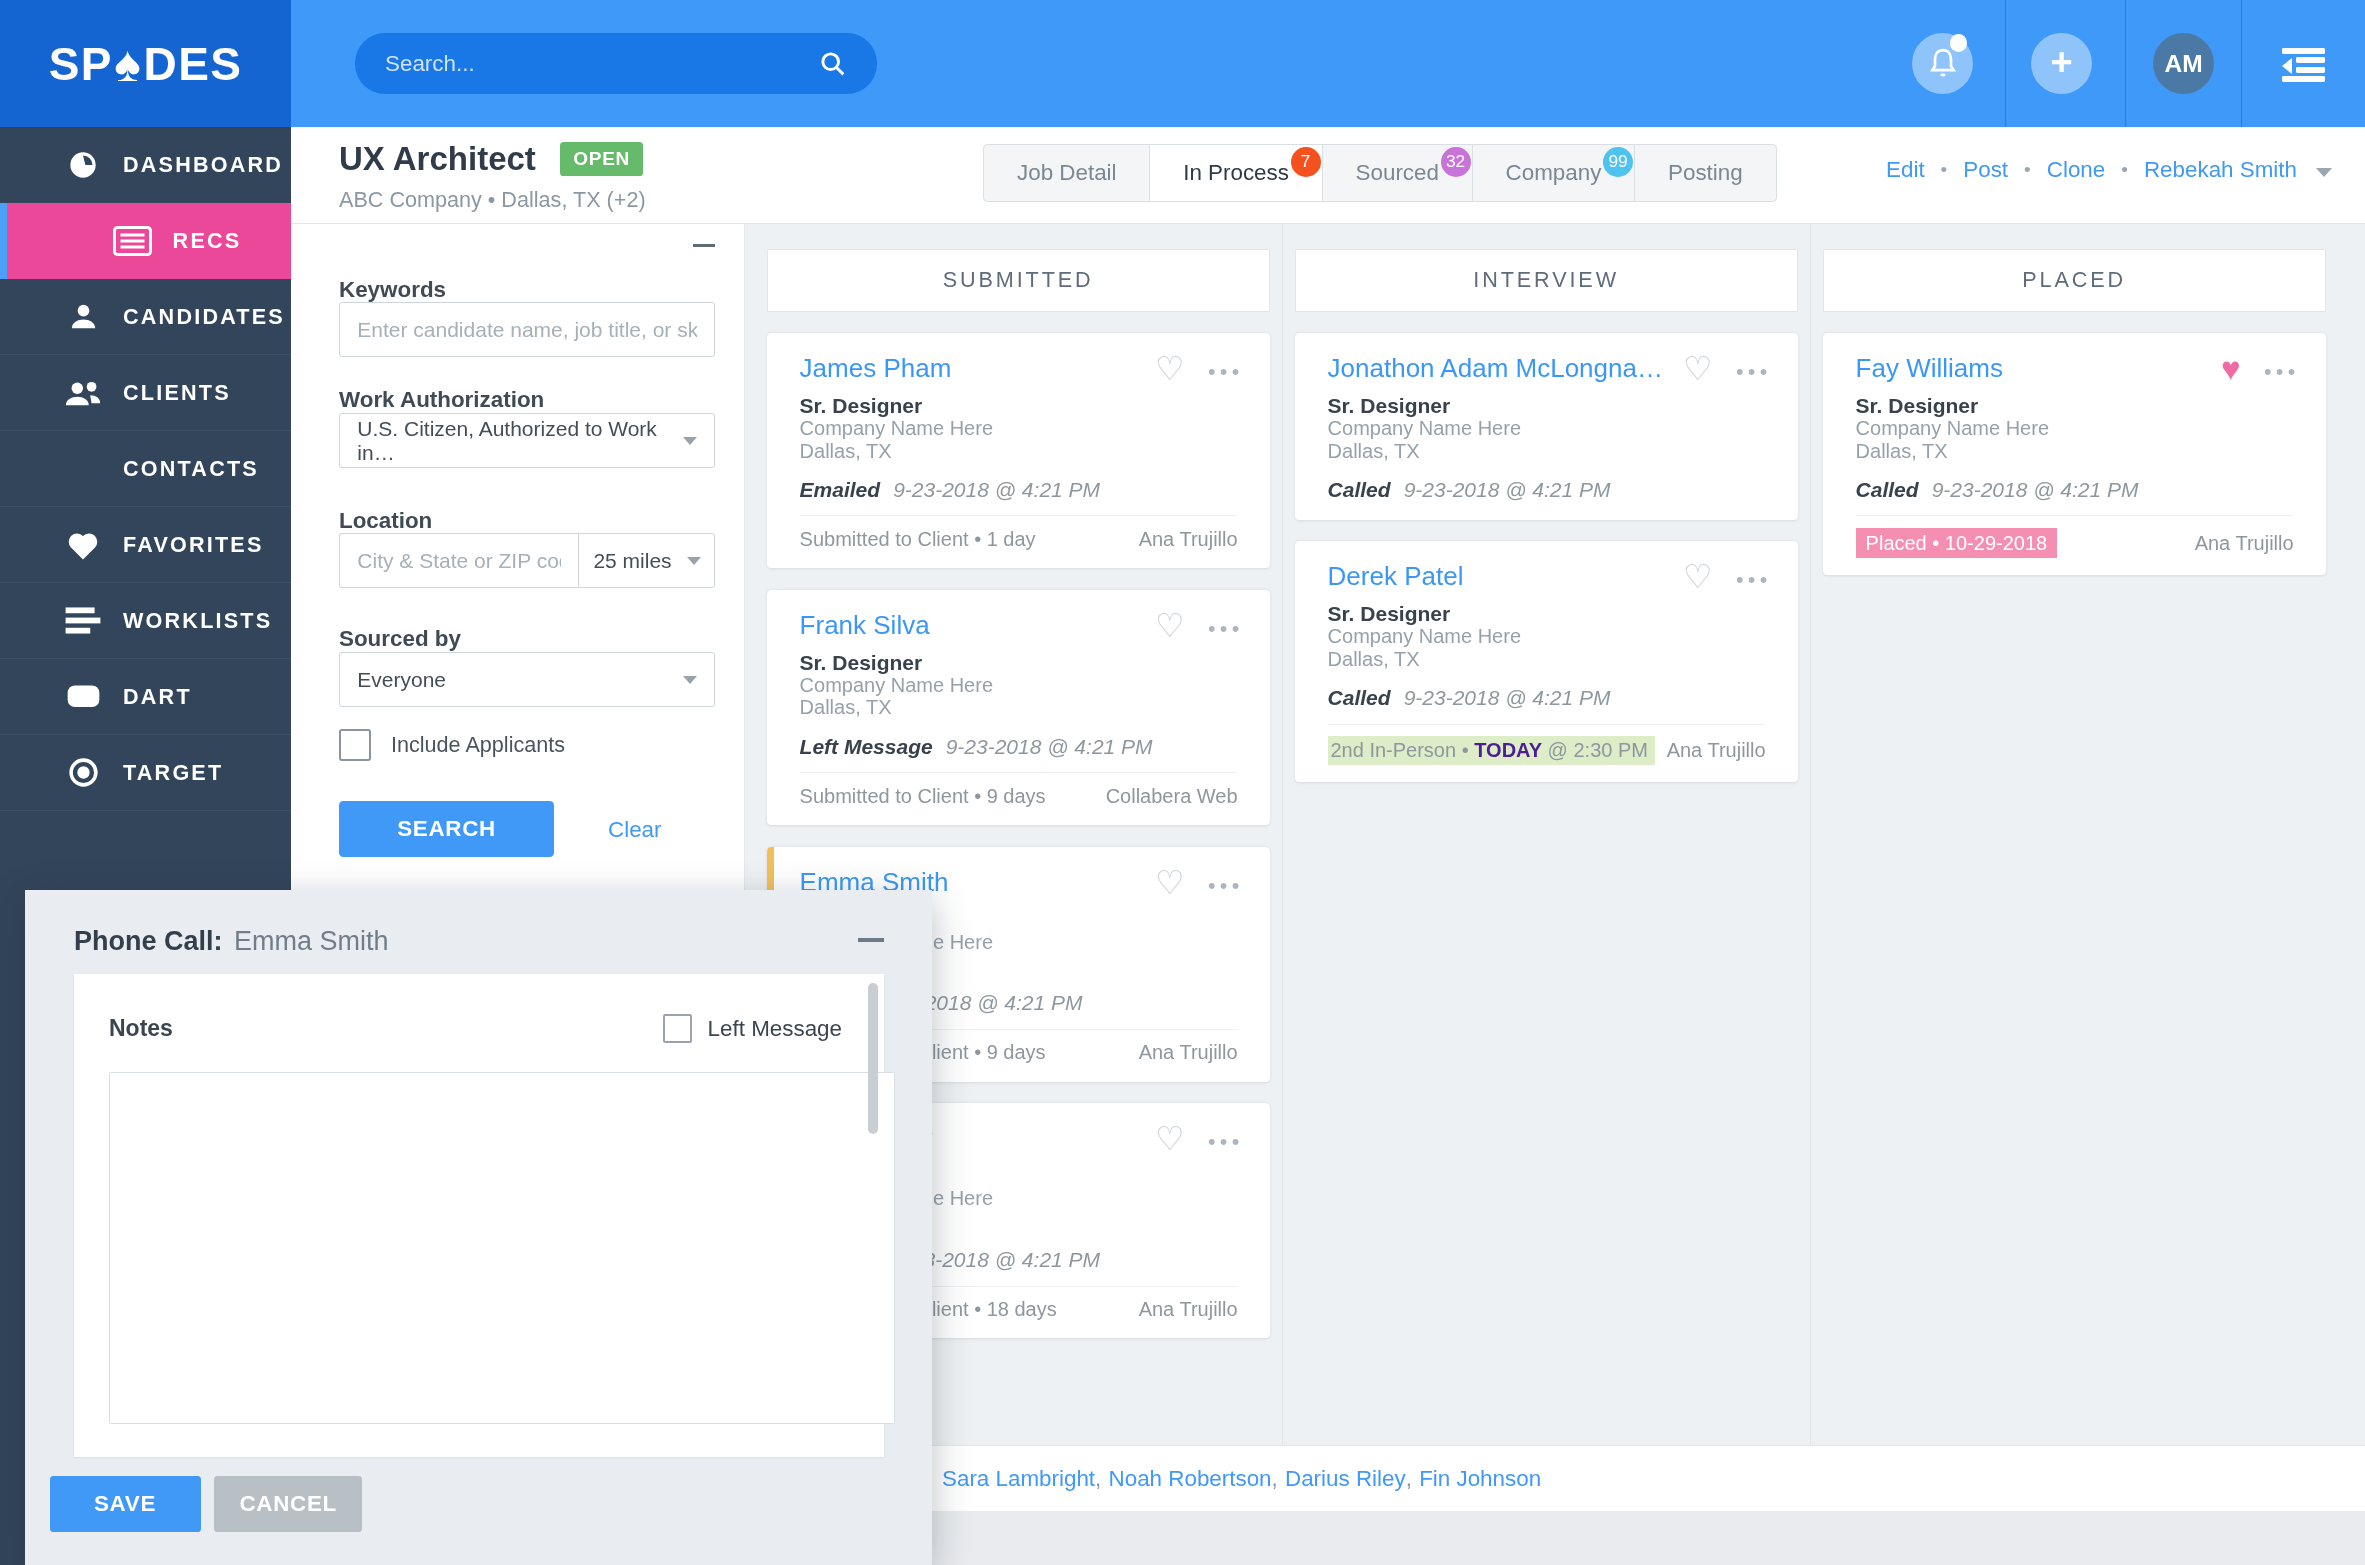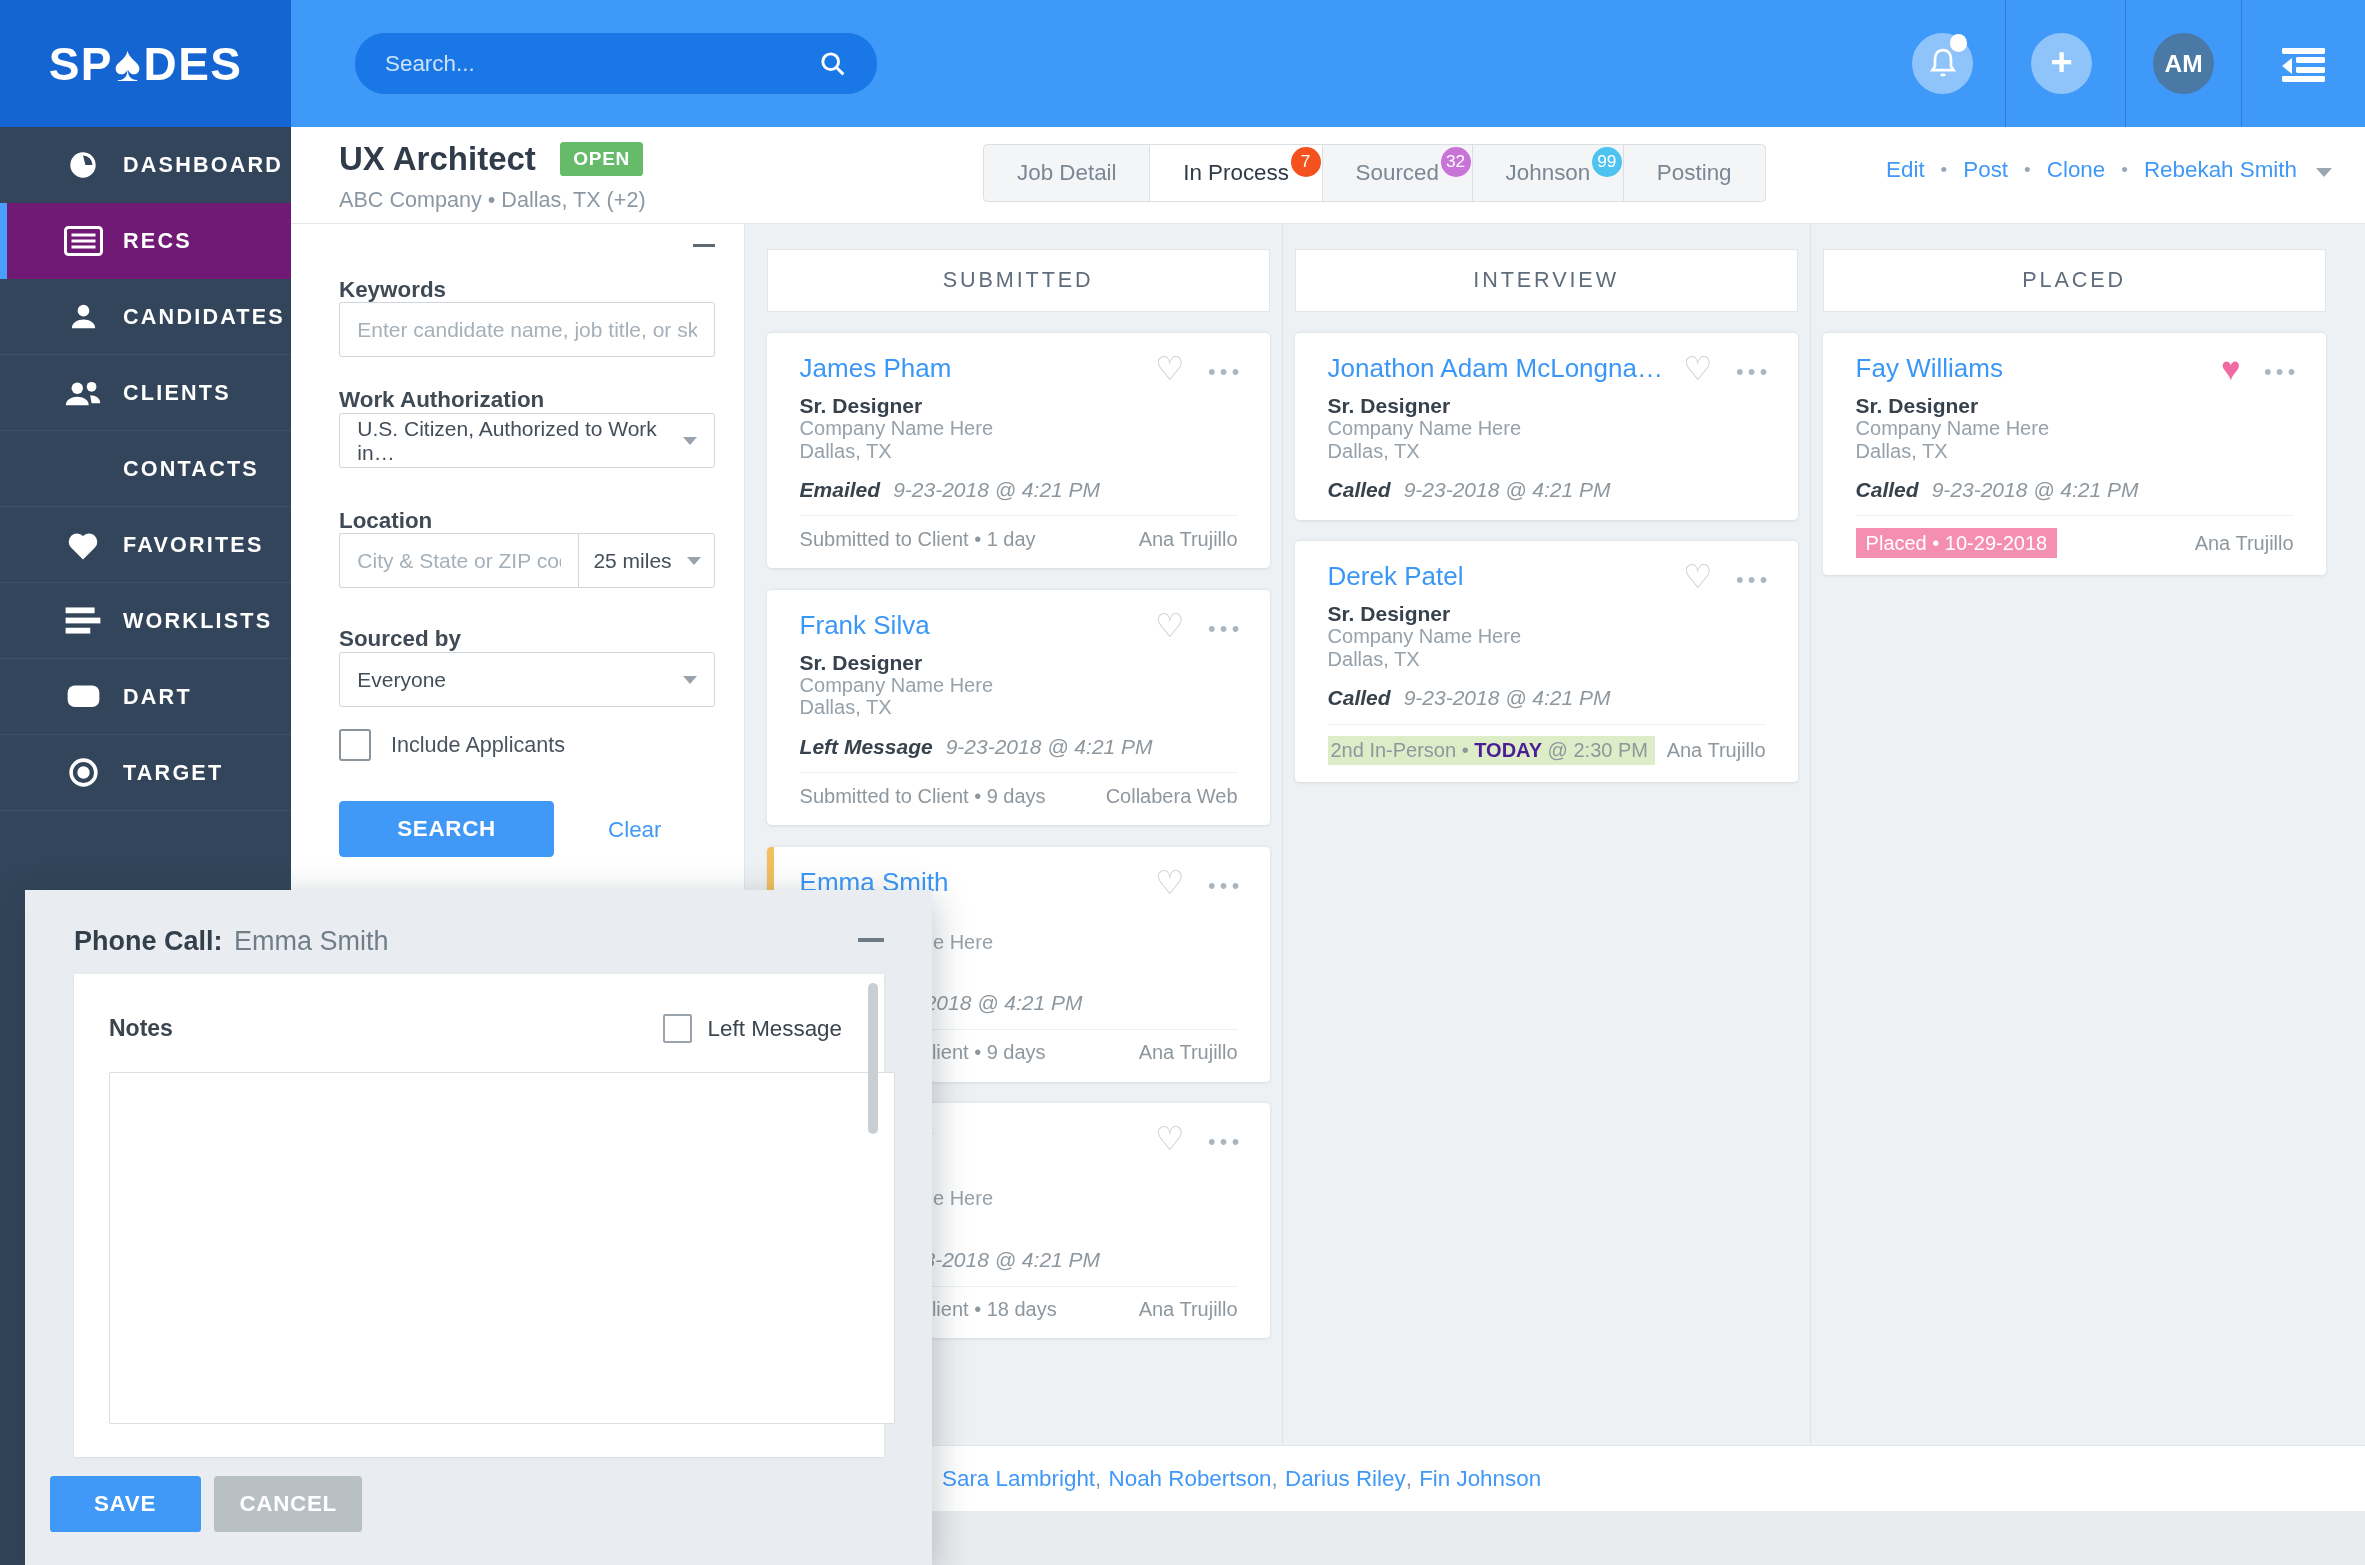--- a/index.html
+++ b/index.html
@@ -26,21 +26,21 @@
   .menu-icon .b2 { top:9.4px; width:29px; }
   .menu-icon .b3 { top:19px; width:29px; }
   .menu-icon .b4 { top:28px; width:43px; }
   .menu-icon .tri { position:absolute; left:0; top:10px; width:0; height:0; border-top:8.7px solid transparent; border-bottom:8.7px solid transparent; border-right:10px solid #fff; }
 
   
   .sidebar { position:absolute; left:0; top:127px; width:291px; bottom:0; background:#32455A; z-index:5; }
   .side-item { position:relative; height:76px; display:flex; align-items:center; padding-left:62px; cursor:pointer; }
   .side-item .sicon { width:42px; display:flex; justify-content:center; margin-right:19px; }
   .side-item .slabel { color:#fff; font-size:21.6px; font-weight:bold; letter-spacing:2.2px; }
-  .side-item.active { background:#701a75; }
+  .side-item.active { background:#ec4899;justify-content:center; }
   .side-item.active::before { content:""; position:absolute; left:0; top:0; bottom:0; width:7.2px; background:#4AA0F8; }
   .side-item.ruled { border-bottom:1.4px solid #3D5165; }
   .no-icon { padding-left:123px; }
 
   
   .pagehead { position:absolute; left:291px; top:127px; right:0; height:97px; background:#fff; border-bottom:0.7px solid #e3e7ea; z-index:8; }
   .job-title-wrap { position:absolute; left:48px; top:13px; }
   .job-title-row { display:flex; align-items:center; }
   .job-title { font-size:33px; font-weight:bold; color:#303C49; }
   .open-badge { margin-left:24.5px; background:#66BB6A; color:#fff; font-size:19px; font-weight:bold; letter-spacing:0.7px; padding:5.8px 13px; border-radius:3.6px; }
@@ -272,21 +272,21 @@
       </div>
     <div class="tab active">
         <span>In Process</span>
         <span class="tab-badge badge-orange">7</span>
       </div>
     <div class="tab">
         <span>Sourced</span>
         <span class="tab-badge badge-purple">32</span>
       </div>
     <div class="tab">
-        <span>Johnson</span>
+        <span>Company</span>
         <span class="tab-badge badge-blue">99</span>
       </div>
     <div class="tab">
         <span>Posting</span>
       </div>
   </div>
   <div class="head-actions">
     <span class="head-link">Edit</span>
     <span class="act-dot">•</span>
     <span class="head-link">Post</span>

